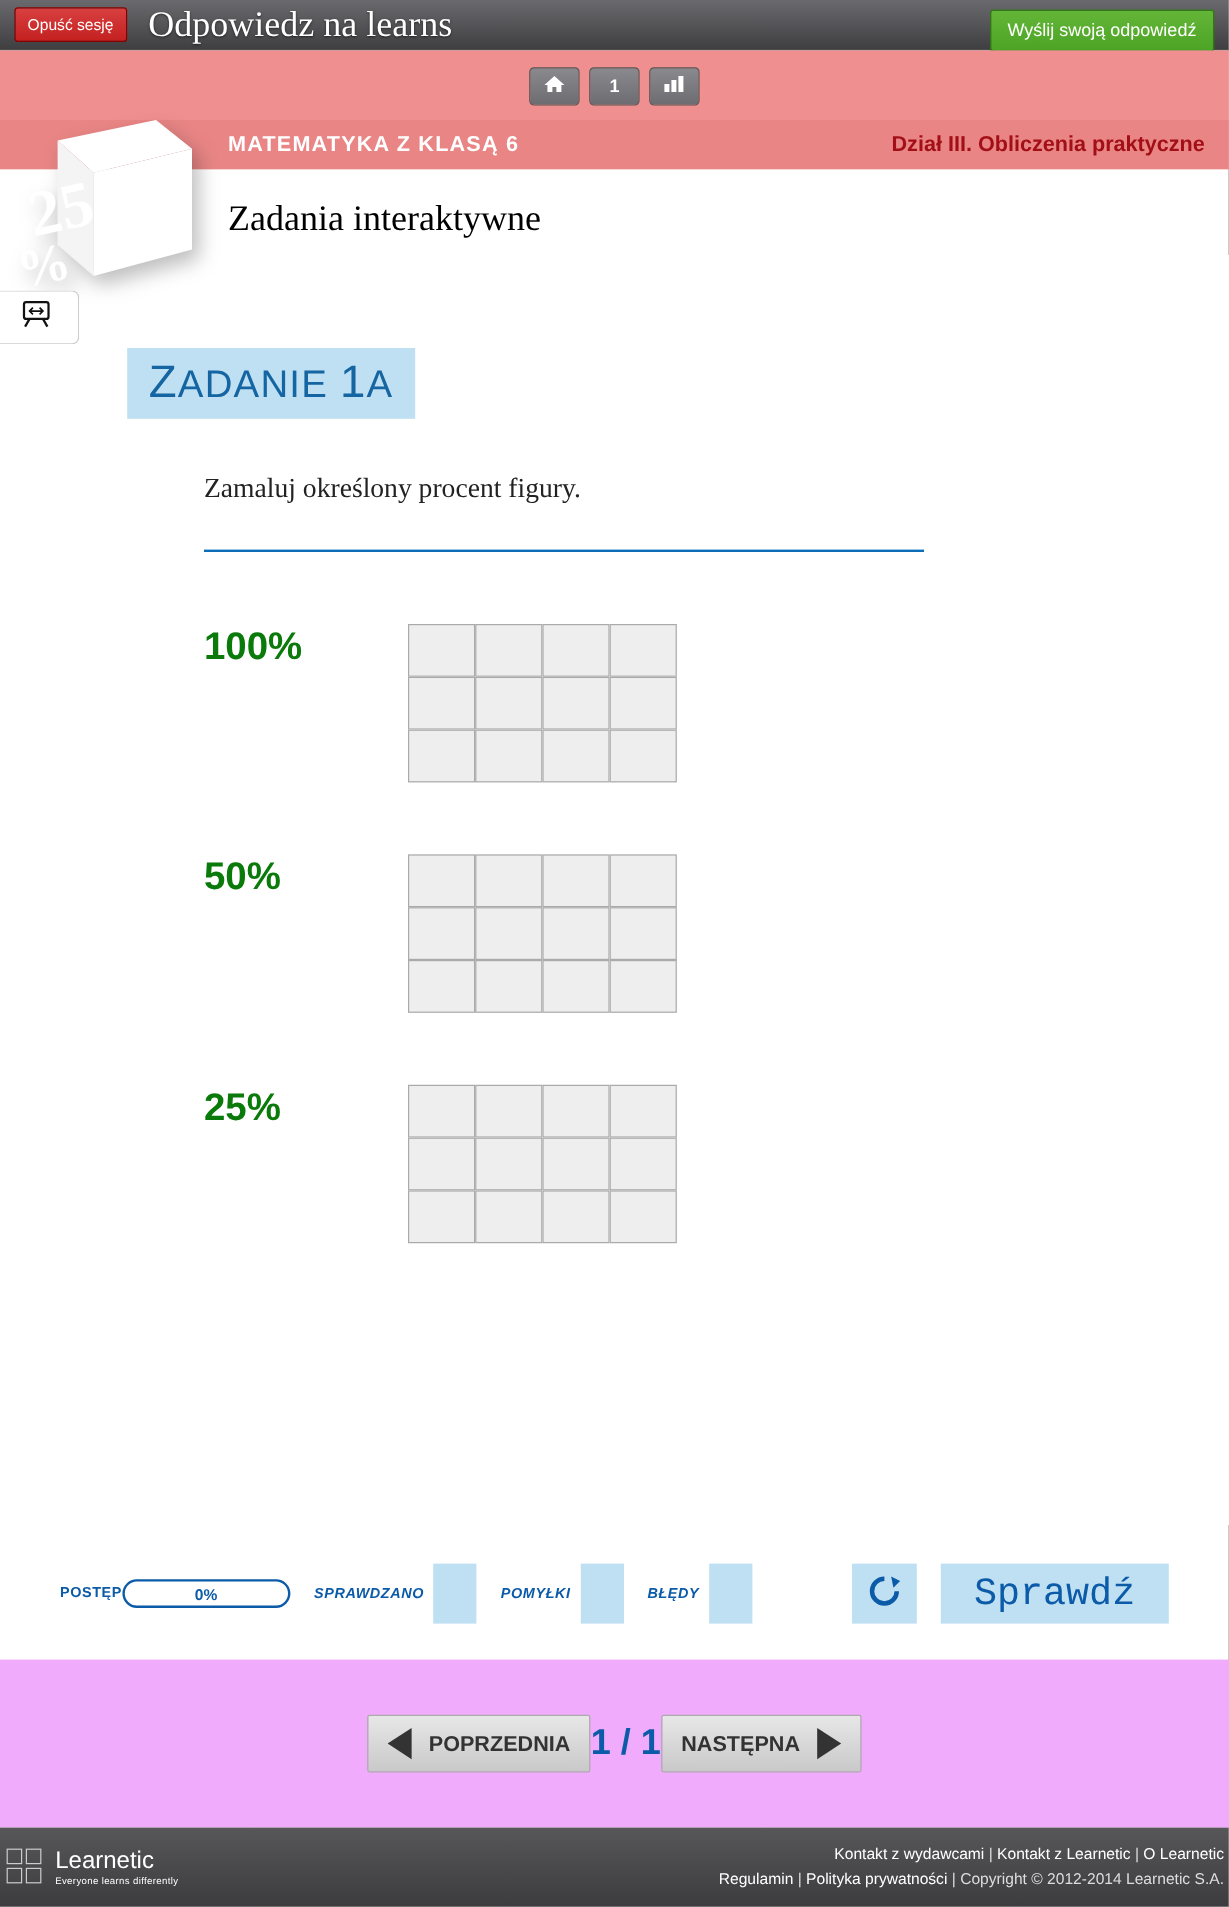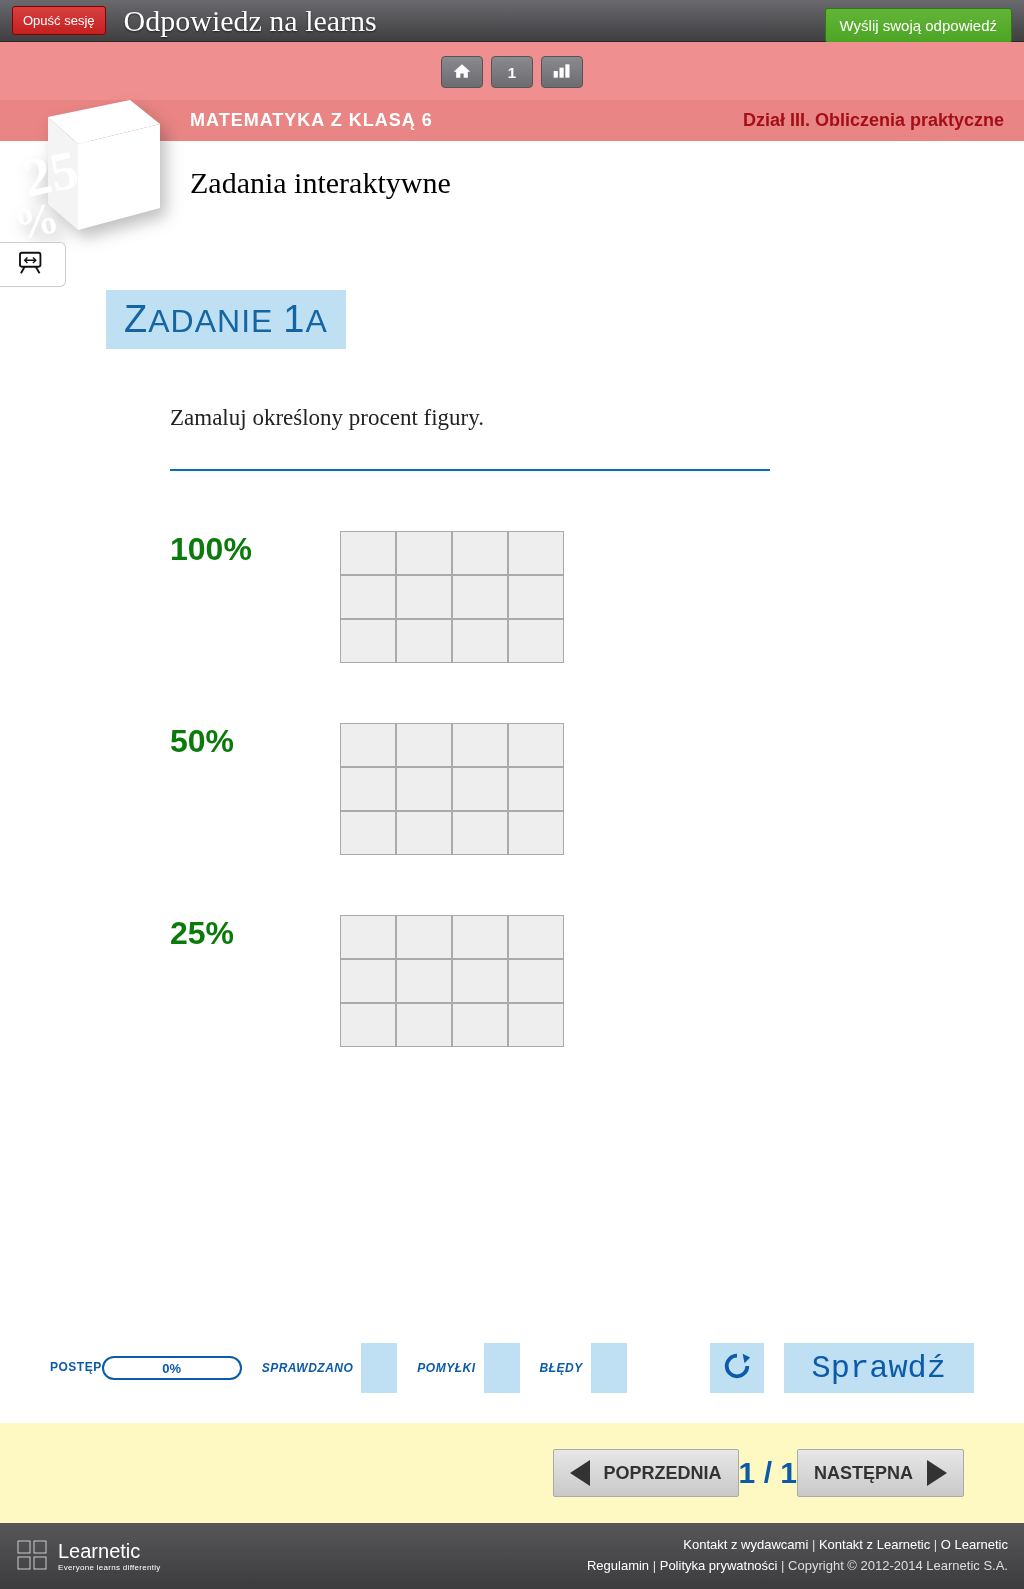--- a/index.html
+++ b/index.html
@@ -121,21 +121,21 @@
   padding:20px 50px 30px 50px;
 }
 .lesson-title {
   color:#000000; font-family:Georgia,serif; font-size:30px;
   margin:5px 0 0 140px;
 }
 .task-badge {
   display:inline-block;
   background:#bfe0f3;
   padding:8px 18px;
-  margin:90px 0 16px 56px;
+  margin:90px 0 5px 56px;
 }
 .task-badge-text {
   font-family:"Comic Sans MS","Trebuchet MS",sans-serif;
   color:#1565a3; font-size:32px; letter-spacing:1px;
 }
 .task-big { font-size:38px; }
 .prompt {
   font-size:23px; color:#222;
   margin:40px 0 0 120px;
   font-family:Georgia,serif;
@@ -194,23 +194,23 @@
 .check-btn {
   height:50px; background:#bfe0f3;
   color:#0b5ba8; font-family:Liberation Mono, monospace; font-size:32px;
   padding:0 28px;
   display:flex; align-items:center;
   cursor:pointer;
 }
 
 
 .bottom-nav {
-  background:#fef9c3;
-  padding:26px 60px;
-  display:flex; align-items:center; justify-content:flex-end;
+  background:#f0abfc;
+  padding:46px 60px;
+  display:flex; align-items:center; justify-content:center;
 }
 .nav-btn {
   background:linear-gradient(to bottom,#e7e7e7,#c9c9c9);
   border:1px solid #aaa;
   height:48px;
   display:flex; align-items:center; gap:14px;
   padding:0 16px;
   cursor:pointer;
   font-family:Arial,sans-serif; font-weight:bold; font-size:18px;
   color:#333; border-radius:2px;
@@ -220,21 +220,21 @@
 .tri-right { border-top:13px solid transparent; border-bottom:13px solid transparent; border-left:20px solid #333; }
 .page-ind {
   color:#0b5ba8; font-family:"Trebuchet MS",Arial,sans-serif; font-weight:bold; font-size:30px;
 }
 
 
 .footer {
   background:linear-gradient(to bottom,#57575a,#3c3c3f);
   color:#ddd;
   font-family:Arial,sans-serif; font-size:13px;
-  padding:12px 16px;
+  padding:12px 4px;
   display:flex; justify-content:space-between; align-items:center;
 }
 .footer a { color:#fff; text-decoration:none; }
 .footer-right { text-align:right; line-height:1.6; }
 .brand { display:flex; align-items:center; gap:8px; color:#fff; font-size:20px; }
 .brand-sub { font-size:8px; display:block; letter-spacing:.3px; }
 </style>
 </head>
 <body>
 

